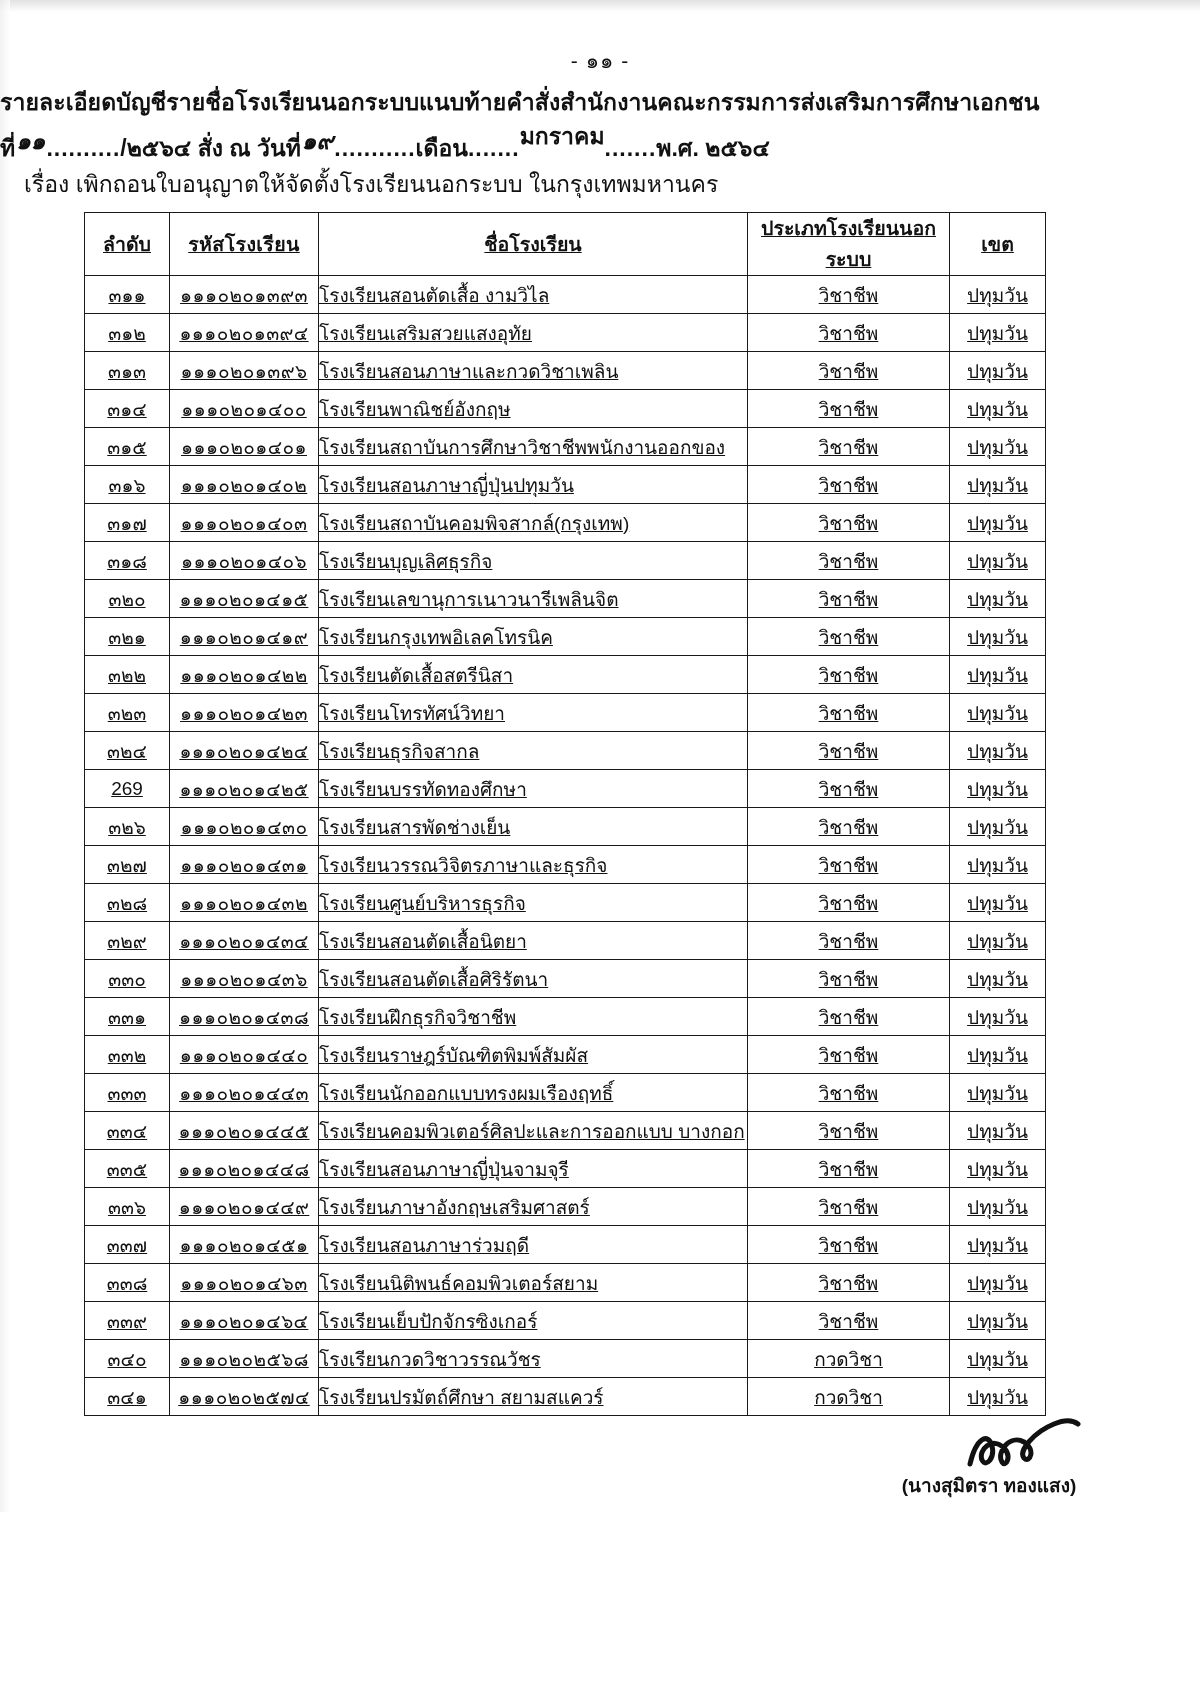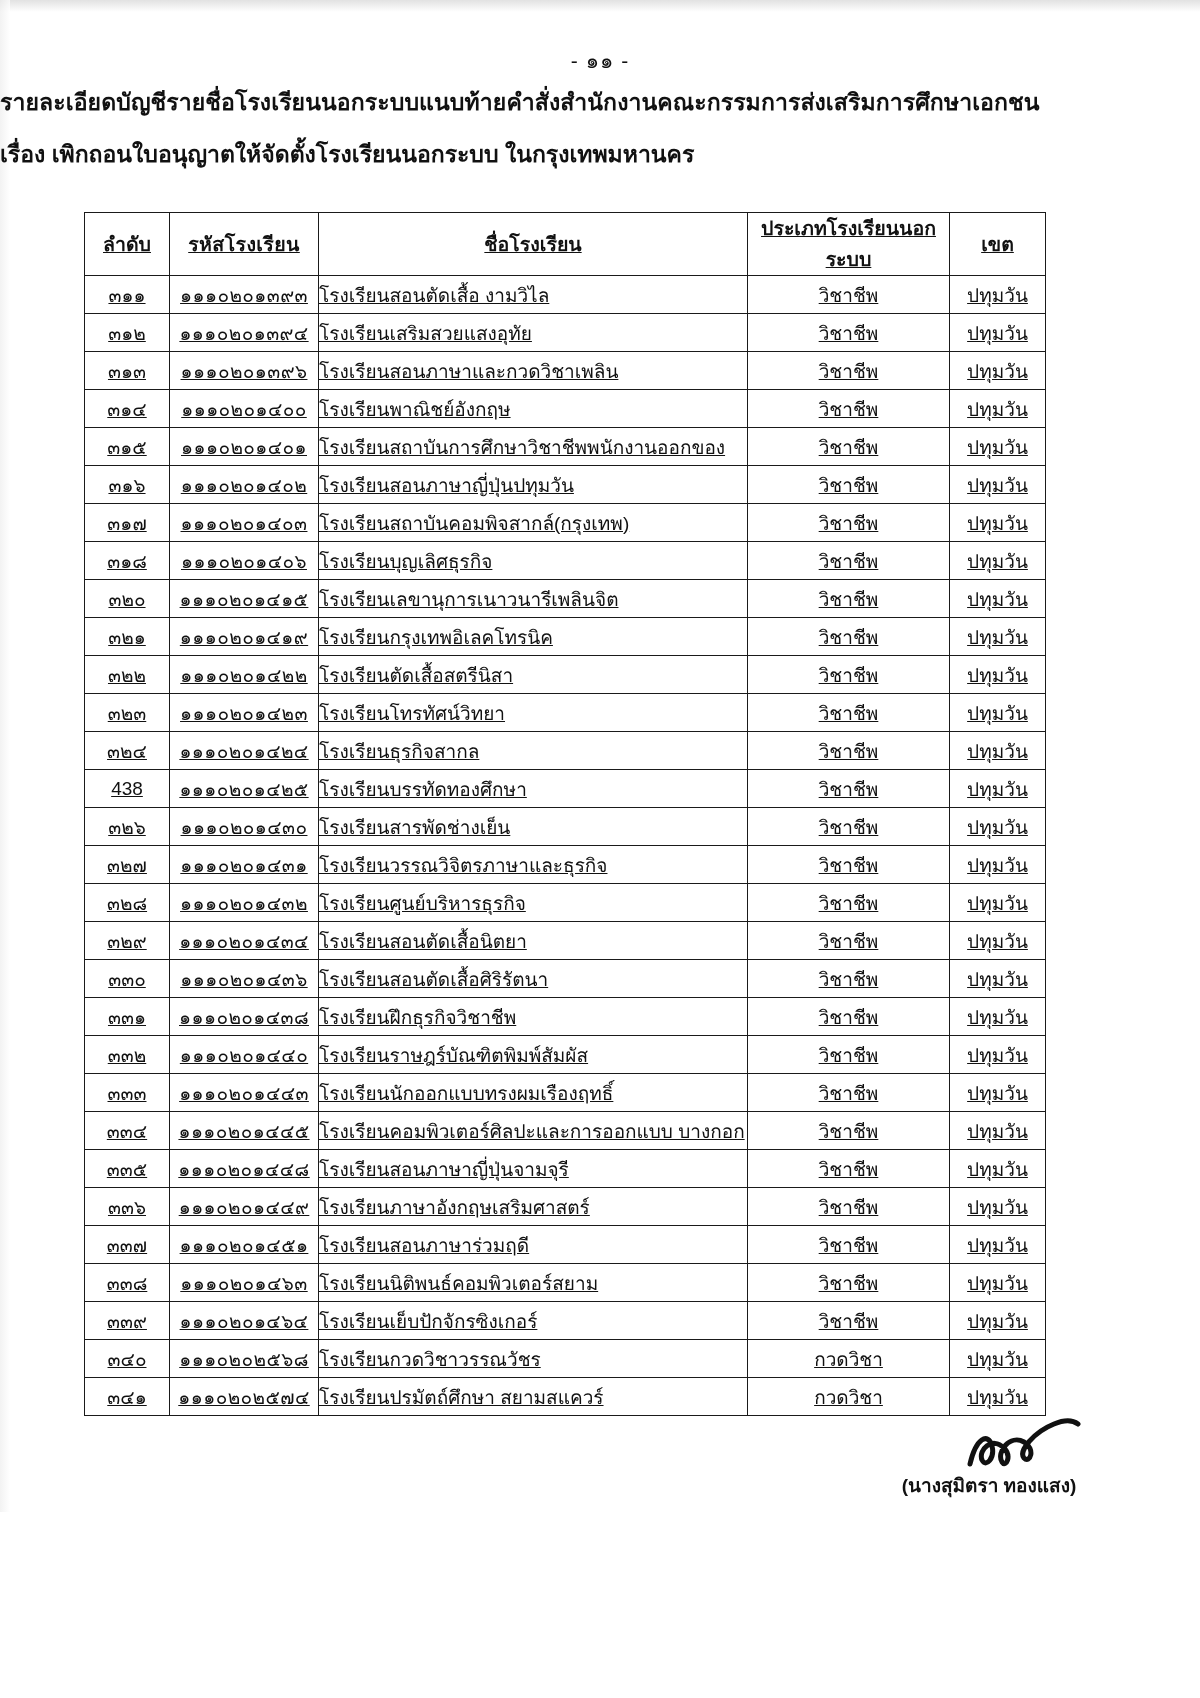--- a/index.html
+++ b/index.html
@@ -60,23 +60,23 @@
   .title-line2 {
     font-size: 23px;
     font-weight: 600;
     margin-top: 10px;
     white-space: nowrap;
     position: relative;
     display: inline-block;
   }
   .title-line3 {
     font-size: 23px;
-    font-weight: 700;
-    margin-top: 16px;
+    font-weight: 400;
     white-space: nowrap;
+    padding-left: 24px;
   }
   .dots {
     letter-spacing: 1px;
   }
   
   .hand {
     font-family: "DejaVu Sans", sans-serif;
     font-weight: 700;
     font-style: italic;
     position: relative;
@@ -175,20 +175,24 @@
 <div class="page">
 
   <div class="scan-edge-top"></div>
   <div class="scan-edge-left"></div>
 
   <div class="page-number">- ๑๑ -</div>
 
   <div class="title-block">
     <div class="title-line1">รายละเอียดบัญชีรายชื่อโรงเรียนนอกระบบแนบท้ายคำสั่งสำนักงานคณะกรรมการส่งเสริมการศึกษาเอกชน</div>
 
+    <div class="title-line2">
+      <span>ที่</span><span class="hand">๑๑</span><span class="dots">..........</span><span>/๒๕๖๔</span>
+      <span>สั่ง ณ วันที่</span><span class="hand">๑๙</span><span class="dots">...........</span><span>เดือน</span><span class="dots">.......</span><span class="hand-month">มกราคม</span><span class="dots">.......</span><span>พ.ศ. ๒๕๖๔</span>
+    </div>
 
     <div class="title-line3">เรื่อง เพิกถอนใบอนุญาตให้จัดตั้งโรงเรียนนอกระบบ ในกรุงเทพมหานคร</div>
   </div>
 
   <div class="table-wrap">
     <table class="reg">
       <thead>
         <tr>
           <th class="c-order">ลำดับ</th>
           <th class="c-code">รหัสโรงเรียน</th>
@@ -283,21 +287,21 @@
             <td class="c-zone">ปทุมวัน</td>
           </tr>
           <tr>
             <td class="c-order">๓๒๔</td>
             <td class="c-code">๑๑๑๐๒๐๑๔๒๔</td>
             <td class="c-name">โรงเรียนธุรกิจสากล</td>
             <td class="c-type">วิชาชีพ</td>
             <td class="c-zone">ปทุมวัน</td>
           </tr>
           <tr>
-            <td class="c-order">438</td>
+            <td class="c-order">269</td>
             <td class="c-code">๑๑๑๐๒๐๑๔๒๕</td>
             <td class="c-name">โรงเรียนบรรทัดทองศึกษา</td>
             <td class="c-type">วิชาชีพ</td>
             <td class="c-zone">ปทุมวัน</td>
           </tr>
           <tr>
             <td class="c-order">๓๒๖</td>
             <td class="c-code">๑๑๑๐๒๐๑๔๓๐</td>
             <td class="c-name">โรงเรียนสารพัดช่างเย็น</td>
             <td class="c-type">วิชาชีพ</td>

